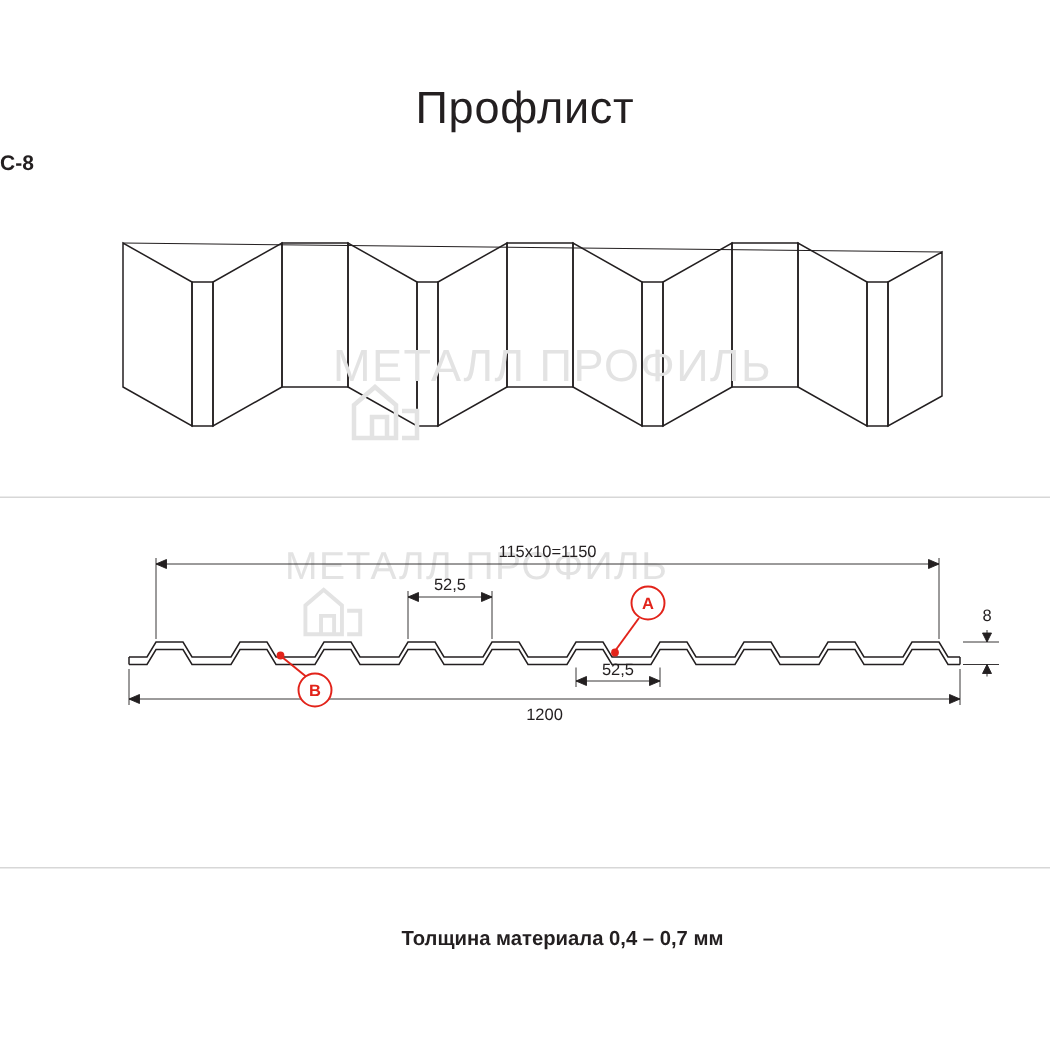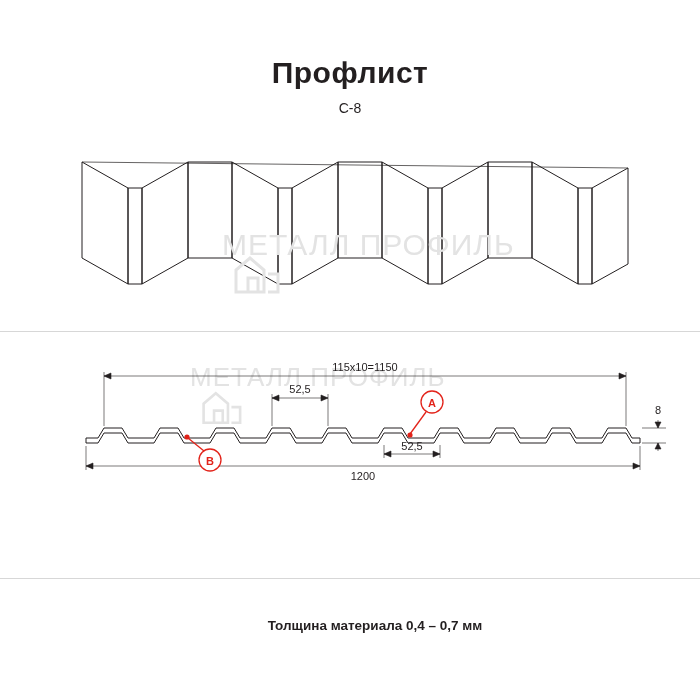--- a/index.html
+++ b/index.html
@@ -20,32 +20,31 @@
     width: 700px;
     height: 700px;
   }
   .title {
     position: absolute;
     top: 56px;
     left: 0;
     width: 700px;
     text-align: center;
     font-size: 30px;
-    font-weight: bold;
+    font-weight: normal;
     letter-spacing: 0.5px;
     color: #231f20;
   }
   .subtitle {
     position: absolute;
     top: 100px;
     left: 0;
     width: 700px;
-    text-align: center;
     font-size: 14px;
-    font-weight: normal;
+    font-weight: bold;
     color: #231f20;
   }
   .footnote {
     position: absolute;
     top: 618px;
     left: 0;
     width: 700px;
     text-align: center;
     font-size: 13.5px;
     font-weight: bold;

